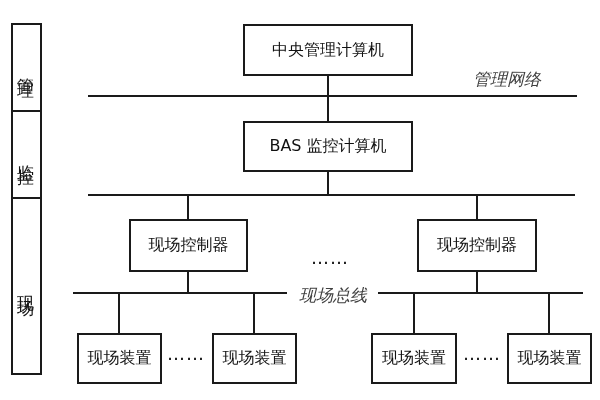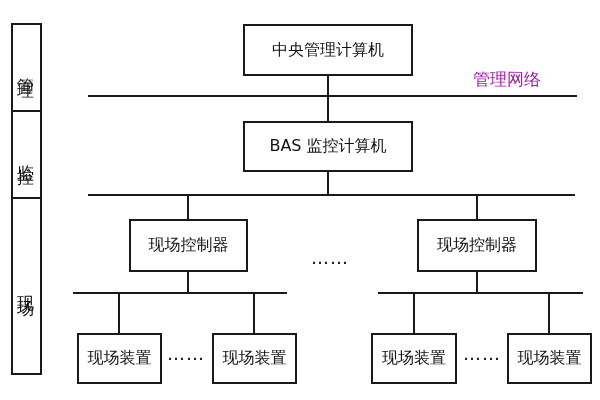--- a/index.html
+++ b/index.html
@@ -48,21 +48,21 @@
   .vl-ctrlbus-l    { left:187px; top:196px; height:23px; }
   .vl-ctrlbus-r    { left:476px; top:196px; height:23px; }
   .vl-ctrl-l-down  { left:187px; top:271px; height:21px; }
   .vl-ctrl-r-down  { left:476px; top:271px; height:21px; }
   .vl-dev-1 { left:118px; top:294px; height:39px; }
   .vl-dev-2 { left:253px; top:294px; height:39px; }
   .vl-dev-3 { left:413px; top:294px; height:39px; }
   .vl-dev-4 { left:548px; top:294px; height:39px; }
 
   
-  .bus-label { position:absolute; font-size:17px; white-space:nowrap; color:#a21caf; }
+  .bus-label { position:absolute; font-size:17px; white-space:nowrap; color:#404040;font-style:italic; }
   .lbl-mgmt  { left:473px; top:68px; }
   .lbl-ctrl  { left:472px; top:157px; }
   .lbl-field { left:297px; top:284px; background:#fff; padding:0 2px; }
 
   
   .dots { position:absolute; font-size:18px; line-height:1; letter-spacing:1px; color:#111; white-space:nowrap; }
   .dots-ctrl  { left:311px; top:249px; }
   .dots-dev-l { left:167px; top:345px; }
   .dots-dev-r { left:463px; top:345px; }
 </style>
@@ -94,18 +94,19 @@
   <div class="vline vl-ctrlbus-l"></div>
   <div class="vline vl-ctrlbus-r"></div>
   <div class="vline vl-ctrl-l-down"></div>
   <div class="vline vl-ctrl-r-down"></div>
   <div class="vline vl-dev-1"></div>
   <div class="vline vl-dev-2"></div>
   <div class="vline vl-dev-3"></div>
   <div class="vline vl-dev-4"></div>
 
   <div class="bus-label lbl-mgmt">管理网络</div>
+  <div class="bus-label lbl-field">现场总线</div>
 
   <div class="dots dots-ctrl">……</div>
   <div class="dots dots-dev-l">……</div>
   <div class="dots dots-dev-r">……</div>
 
 </div>
 
 </body></html>

